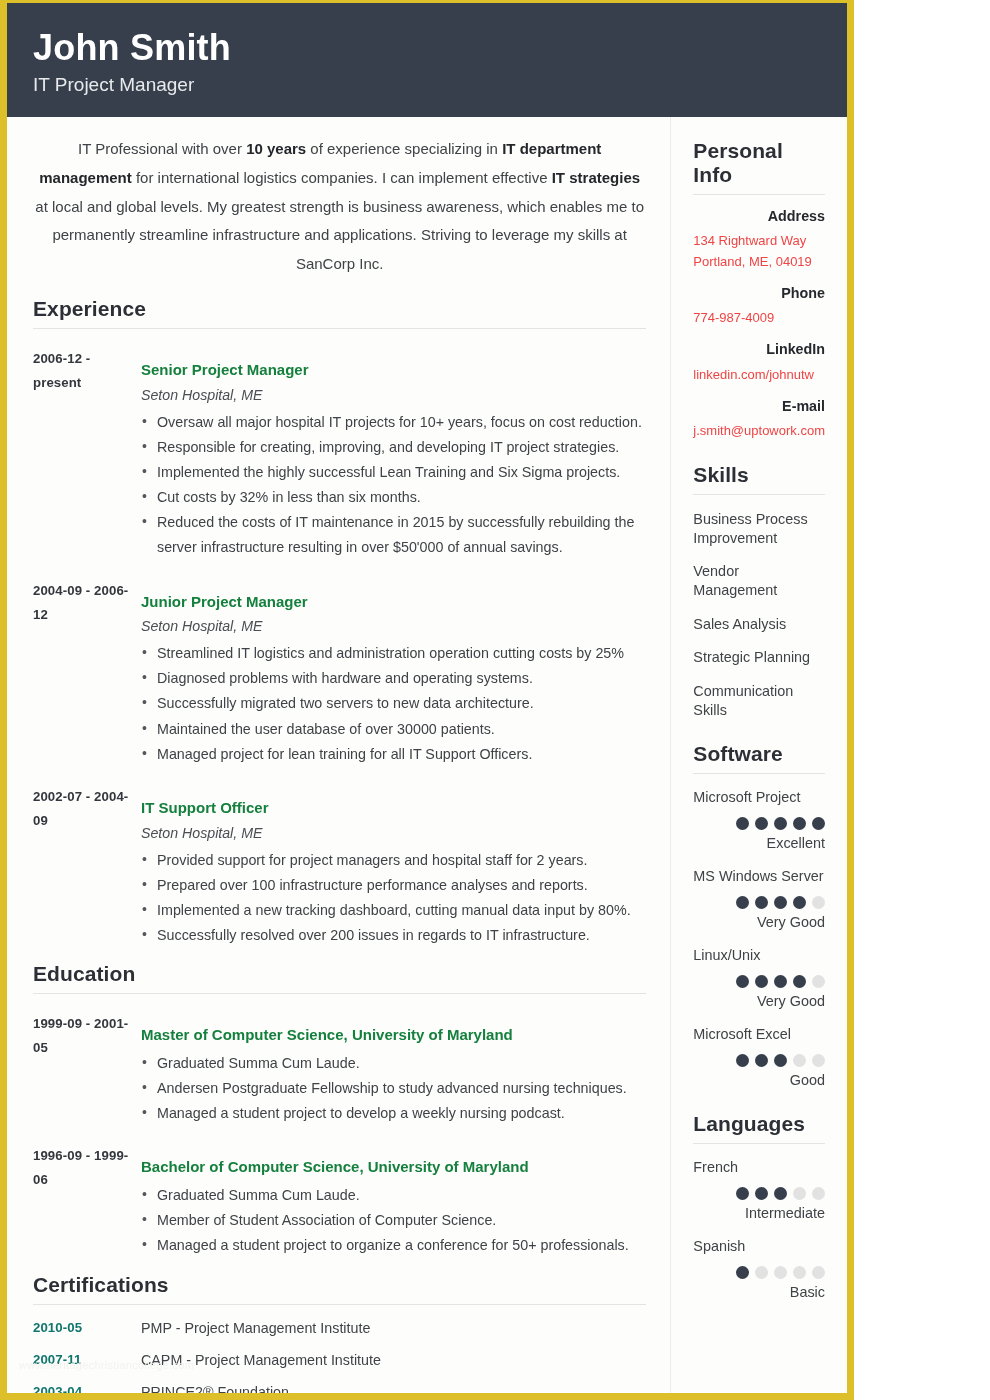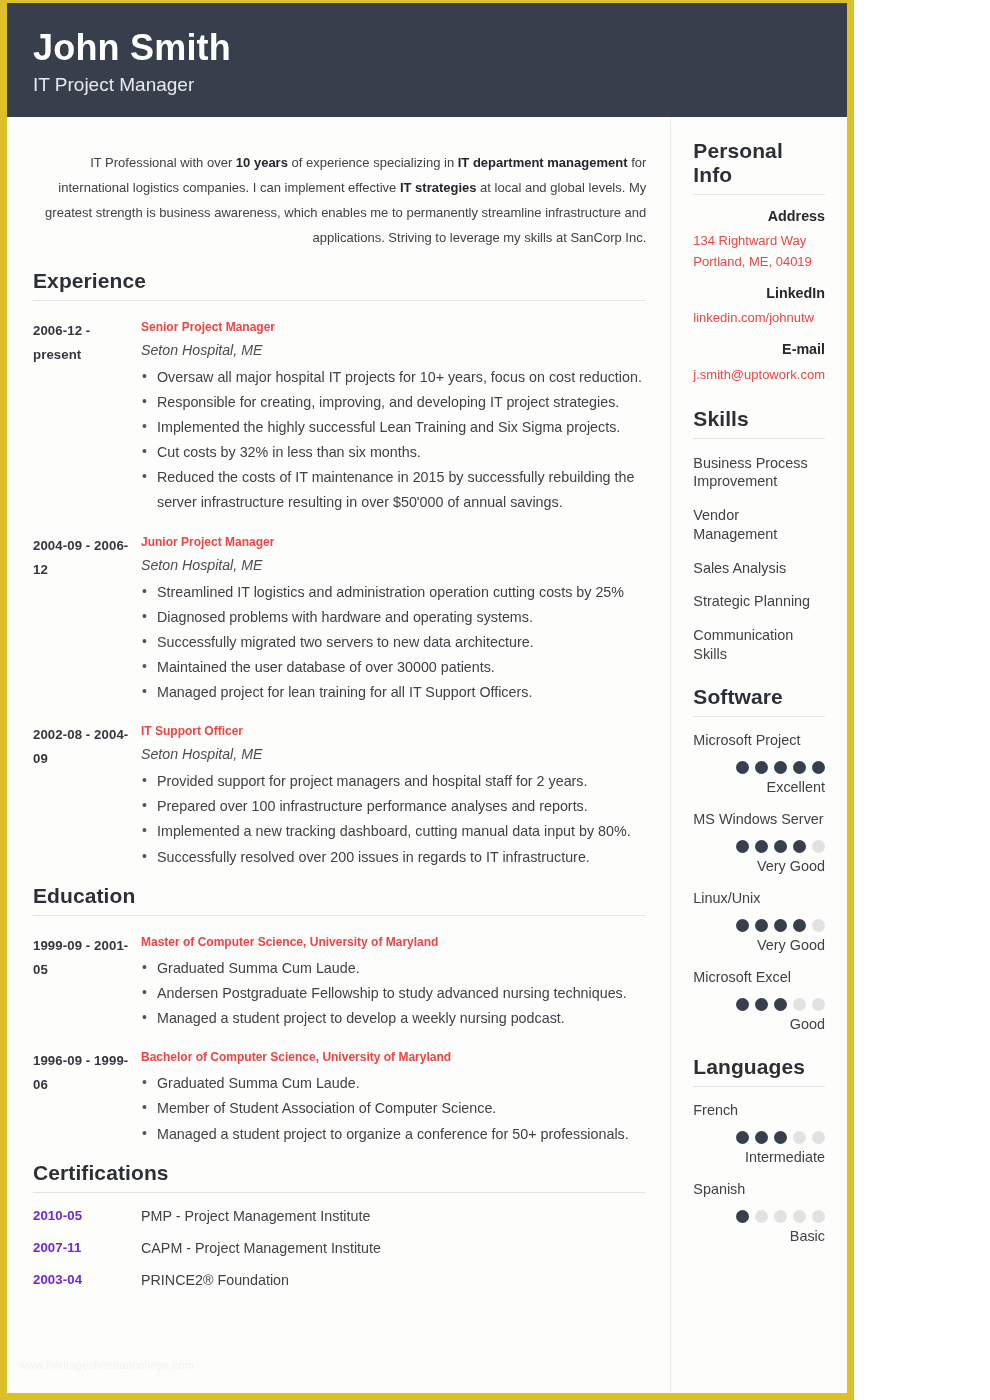--- a/index.html
+++ b/index.html
@@ -63,25 +63,25 @@
     position: relative;
   }
   .side-col {
     flex: 1;
     box-sizing: border-box;
     padding: 22px 22px 0 22px;
   }
 
   
   .summary {
-    font-size: 13px;
+    font-size: 15px;
     line-height: 1.92;
     color: #3f4246;
-    margin: 16px 0 6px 0;
-    text-align: right;
+    margin: 0 0 6px 0;
+    text-align: center;
   }
   .summary b { color: #23262a; font-weight: bold; }
 
   
   .sec-head {
     font-size: 21px;
     font-weight: bold;
     color: #2c3036;
     margin: 18px 0 0 0;
     padding-bottom: 7px;
@@ -100,24 +100,24 @@
     flex: 0 0 108px;
     font-size: 13.2px;
     font-weight: bold;
     color: #33373d;
     line-height: 1.82;
     padding-top: 2px;
     letter-spacing: 0.1px;
   }
   .entry-body { flex: 1; }
   .entry-role {
-    font-size: 12px;
-    font-weight: bold;
-    color: #ef4444;
-    margin: 3px 0 6px 0;
+    font-size: 15px;
+    font-weight: bold;
+    color: #15803d;
+    margin: 16px 0 6px 0;
     line-height: 1.25;
   }
   .entry-org {
     font-size: 14.2px;
     font-style: italic;
     color: #4a4d52;
     margin: 0 0 4px 0;
     line-height: 1.4;
   }
   .bullets {
@@ -144,21 +144,21 @@
   
   .cert-row {
     display: flex;
     margin-top: 15px;
   }
   .cert-date {
     width: 108px;
     flex: 0 0 108px;
     font-size: 13.2px;
     font-weight: bold;
-    color: #6d28d9;
+    color: #0f766e;
     letter-spacing: 0.1px;
   }
   .cert-name {
     flex: 1;
     font-size: 14.3px;
     color: #3f4246;
     line-height: 1.2;
   }
 
   
@@ -278,21 +278,21 @@
             <li>Streamlined IT logistics and administration operation cutting costs by 25%</li>
             <li>Diagnosed problems with hardware and operating systems.</li>
             <li>Successfully migrated two servers to new data architecture.</li>
             <li>Maintained the user database of over 30000 patients.</li>
             <li>Managed project for lean training for all IT Support Officers.</li>
           </ul>
         </div>
       </div>
 
       <div class="entry">
-        <div class="entry-date">2002-08 - 2004-09</div>
+        <div class="entry-date">2002-07 - 2004-09</div>
         <div class="entry-body">
           <div class="entry-role">IT Support Officer</div>
           <div class="entry-org">Seton Hospital, ME</div>
           <ul class="bullets">
             <li>Provided support for project managers and hospital staff for 2 years.</li>
             <li>Prepared over 100 infrastructure performance analyses and reports.</li>
             <li>Implemented a new tracking dashboard, cutting manual data input by 80%.</li>
             <li>Successfully resolved over 200 issues in regards to IT infrastructure.</li>
           </ul>
         </div>
@@ -345,20 +345,24 @@
     <div class="side-col">
 
       <h2 class="side-head">Personal Info</h2>
 
       <div>
         <div class="info-label">Address</div>
         <div class="info-value">134 Rightward Way</div>
         <div class="info-value">Portland, ME, 04019</div>
       </div>
 
+      <div>
+        <div class="info-label">Phone</div>
+        <div class="info-value">774-987-4009</div>
+      </div>
 
       <div>
         <div class="info-label">LinkedIn</div>
         <div class="info-value">linkedin.com/johnutw</div>
       </div>
 
       <div>
         <div class="info-label">E-mail</div>
         <div class="info-value">j.smith@uptowork.com</div>
       </div>

